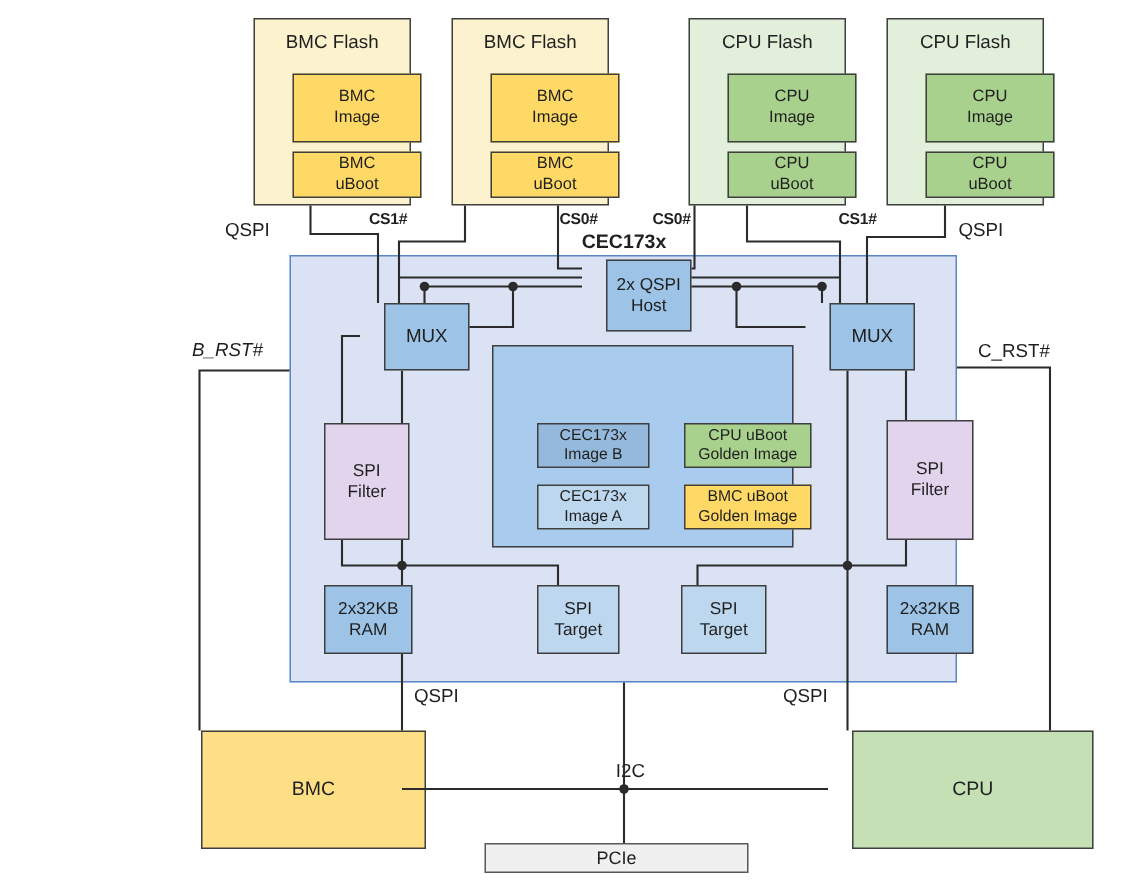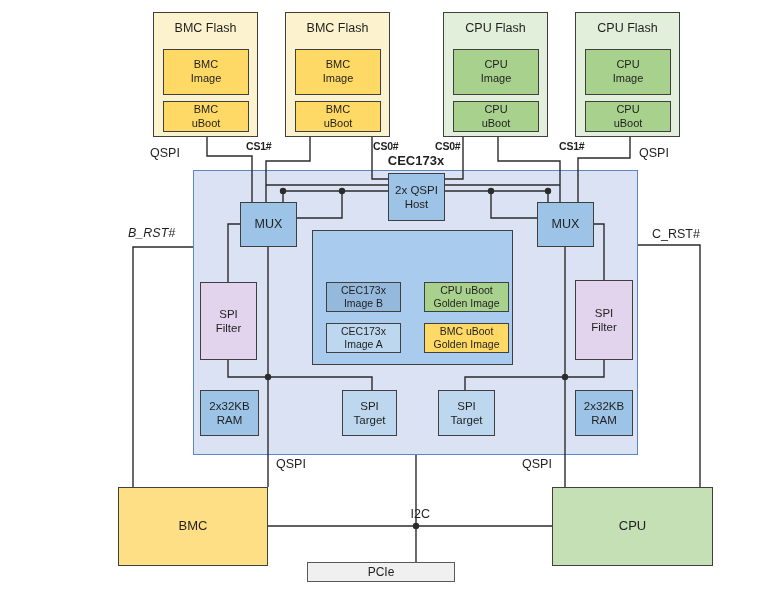--- a/index.html
+++ b/index.html
@@ -3,21 +3,21 @@
 <meta charset="utf-8">
 <style>
   html,body{margin:0;padding:0;background:#ffffff;}
   .canvas{
     position:relative;width:759px;height:597px;background:#ffffff;
     font-family:"Liberation Sans",sans-serif;color:#1f1f1f;overflow:hidden;
   }
   .blk{
     position:absolute;box-sizing:border-box;border:1px solid #3f3f3f;
     display:flex;align-items:center;justify-content:center;text-align:center;
-    white-space:pre-line;line-height:1.25;
+    white-space:pre-line;line-height:1.25;margin-left:16px;
   }
   .label{position:absolute;white-space:nowrap;}
   
   .flash-outer{border:1px solid #3f3f3f;display:block;}
   .flash-outer.bmc{background:var(--flash_outer_bmc);}
   .flash-outer.cpu{background:var(--flash_outer_cpu);}
   .flash-header{position:absolute;left:0;right:0;top:8px;text-align:center;font-size:12.5px;}
   .flash-sub{left:9px;width:86px;font-size:11px;}
   .flash-sub.bmc{background:var(--flash_inner_bmc);}
   .flash-sub.cpu{background:var(--flash_inner_cpu);}
@@ -80,21 +80,21 @@
 Image</div>
     <div class="blk flash-sub cpu" style="top:88px;height:31px;">CPU
 uBoot</div>
   </div>
 
   <div class="chip"></div>
   <div class="chip-title">CEC173x</div>
 
   <div class="blk bmc-ext" style="left:118px;top:487px;width:150px;height:79px;">BMC</div>
   <div class="blk cpu-ext" style="left:552px;top:487px;width:161px;height:79px;">CPU</div>
-  <div class="blk pcie-ext" style="left:307px;top:562px;width:148px;height:20px;">PCIe</div>
+  <div class="blk pcie-ext" style="left:307px;top:562px;width:176px;height:20px;">PCIe</div>
 
   <svg class="wires" width="759" height="597" viewBox="0 0 759 597">
     <g>
       <path class="wire" d="M207,137 V156 H252 V202"></path>
       <path class="wire" d="M310,137 V161 H266 V202"></path>
       <path class="wire" d="M372,137 V179 H388"></path>
       <path class="wire" d="M463,137 V179 H445"></path>
       <path class="wire" d="M498,137 V161 H560 V202"></path>
       <path class="wire" d="M630,137 V158 H578 V202"></path>
     </g>

